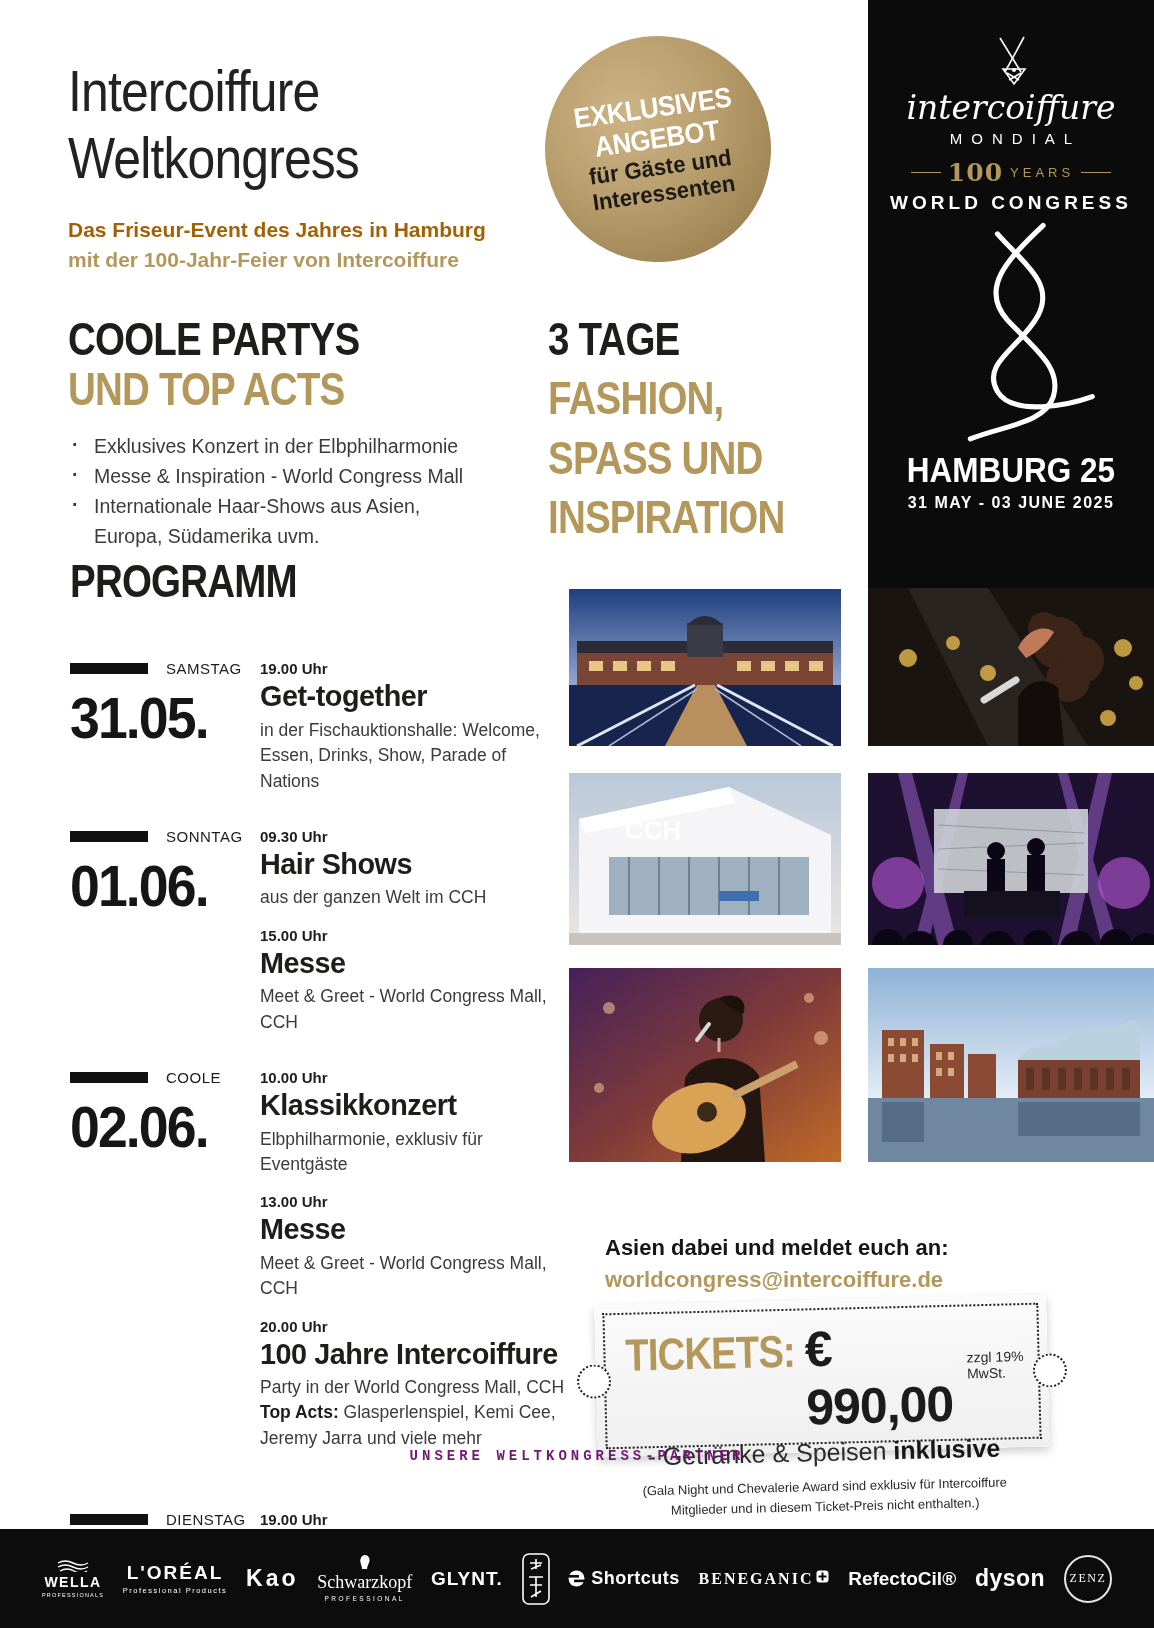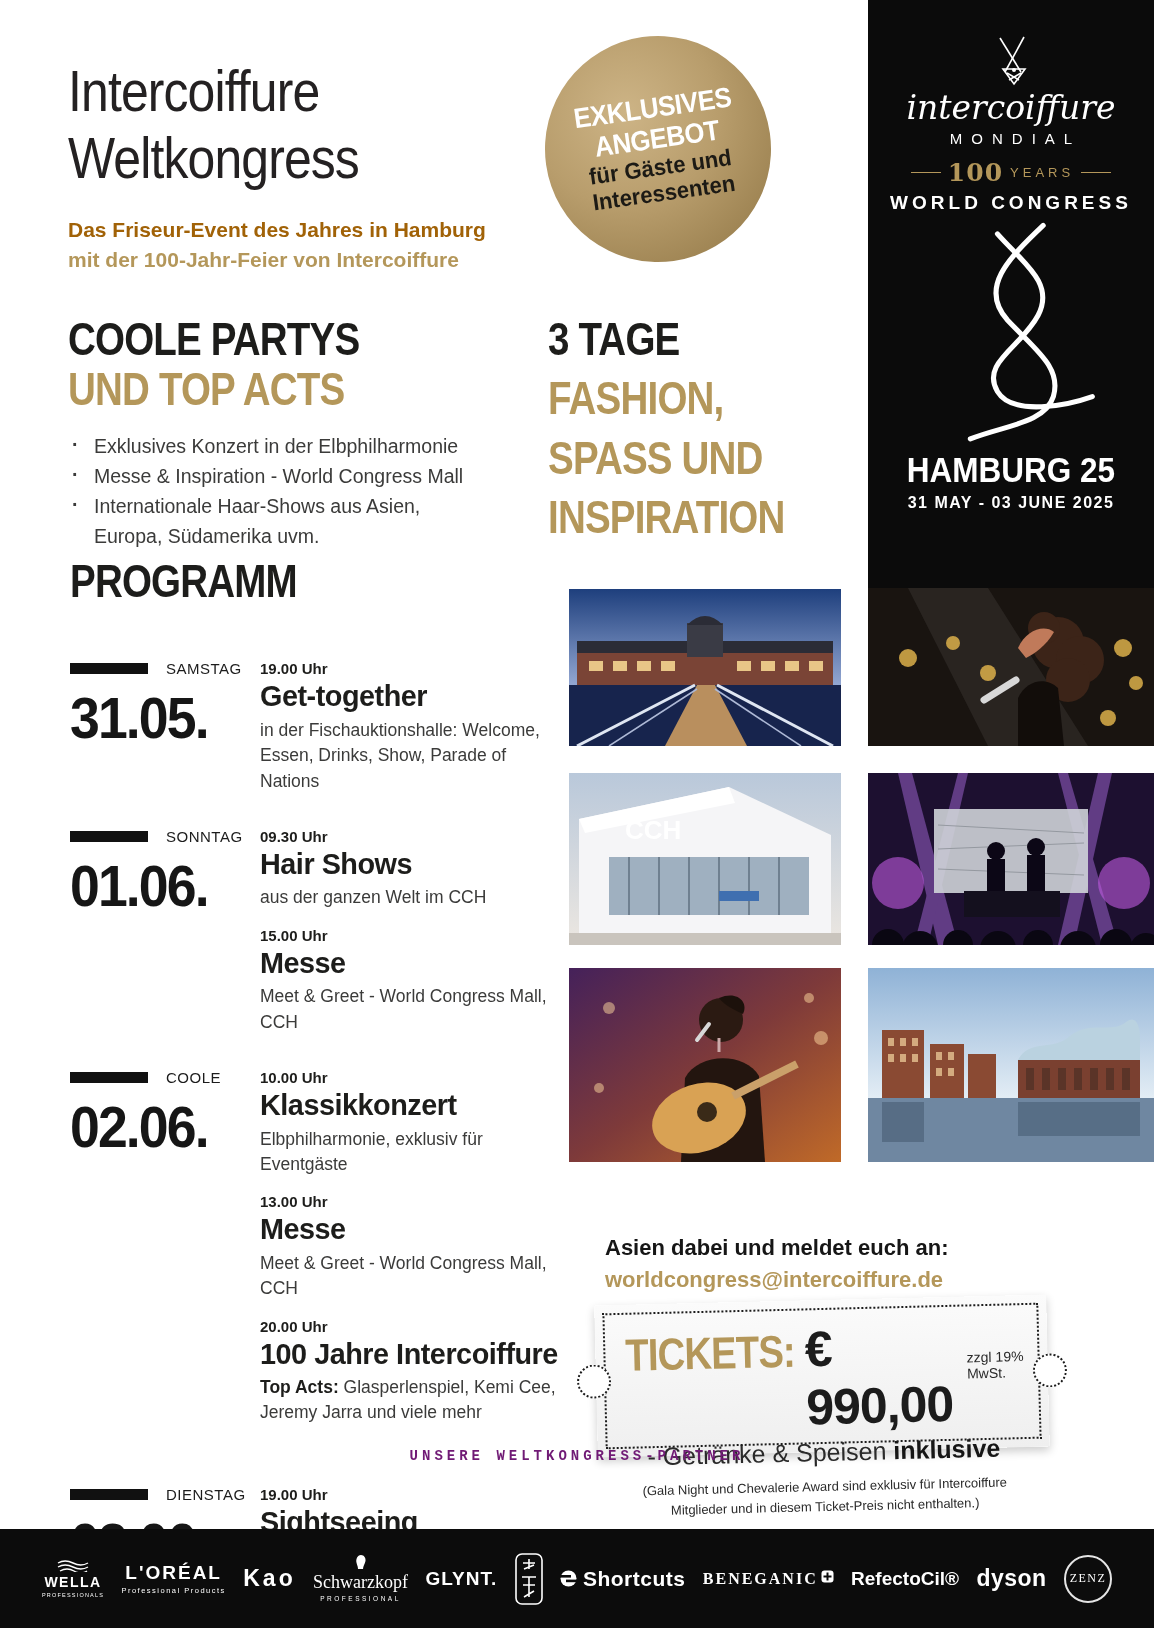--- a/index.html
+++ b/index.html
@@ -101,21 +101,21 @@
   .logo .main { font-weight:bold; }
   .l-wella .main { font-size:14px; letter-spacing:1.5px; }
   .l-wella .sub { font-size:5.5px; letter-spacing:1.2px; }
   .l-loreal .main { font-size:19px; letter-spacing:2px; }
   .l-loreal .sub { font-size:7.5px; letter-spacing:1.5px; }
   .l-kao .main { font-size:23px; letter-spacing:3px; font-weight:bold; }
   .l-schwarzkopf .main { font-family:"Liberation Serif", serif; font-size:18px; font-weight:normal; }
   .l-schwarzkopf .sub { font-size:6.5px; letter-spacing:2.5px; }
   .l-glynt .main { font-size:19px; letter-spacing:1px; }
   .l-shortcuts { flex-direction:row; gap:6px; }
-  .l-shortcuts .main { font-size:21px; font-weight:bold; letter-spacing:0.5px; }
+  .l-shortcuts .main { font-size:18px; font-weight:bold; letter-spacing:0.5px; }
   .l-beneganic { flex-direction:row; align-items:flex-start; gap:3px; }
   .l-beneganic .main { font-family:"Liberation Serif", serif; font-size:16px; letter-spacing:2px; font-weight:bold; }
   .l-refectocil .main { font-size:19px; }
   .l-dyson .main { font-size:23px; letter-spacing:0.5px; }
   .l-zenz .circle { width:48px; height:48px; border:2px solid #e5e5e5; border-radius:50%; display:flex; align-items:center; justify-content:center;
                     font-family:"Liberation Serif", serif; font-size:12px; letter-spacing:1.5px; }
 </style>
 </head>
 <body>
 
@@ -239,20 +239,21 @@
           <div class="desc">Elbphilharmonie, exklusiv für Eventgäste</div>
         </div>
         <div class="item">
           <div class="time">13.00 Uhr</div>
           <div class="ititle">Messe</div>
           <div class="desc">Meet &amp; Greet - World Congress Mall, CCH</div>
         </div>
         <div class="item">
           <div class="time">20.00 Uhr</div>
           <div class="ititle">100 Jahre Intercoiffure</div>
+          <div class="desc">Party in der World Congress Mall, CCH</div>
           <div class="desc"><b>Top Acts:</b><span> Glasperlenspiel, Kemi Cee, Jeremy Jarra und viele mehr</span></div>
         </div>
       </div>
     </div>
 
     <div class="day-row tuesday">
       <div class="day-col">
         <div class="day-head">
             <span class="day-bar"></span>
           <span class="day-name">DIENSTAG</span>

